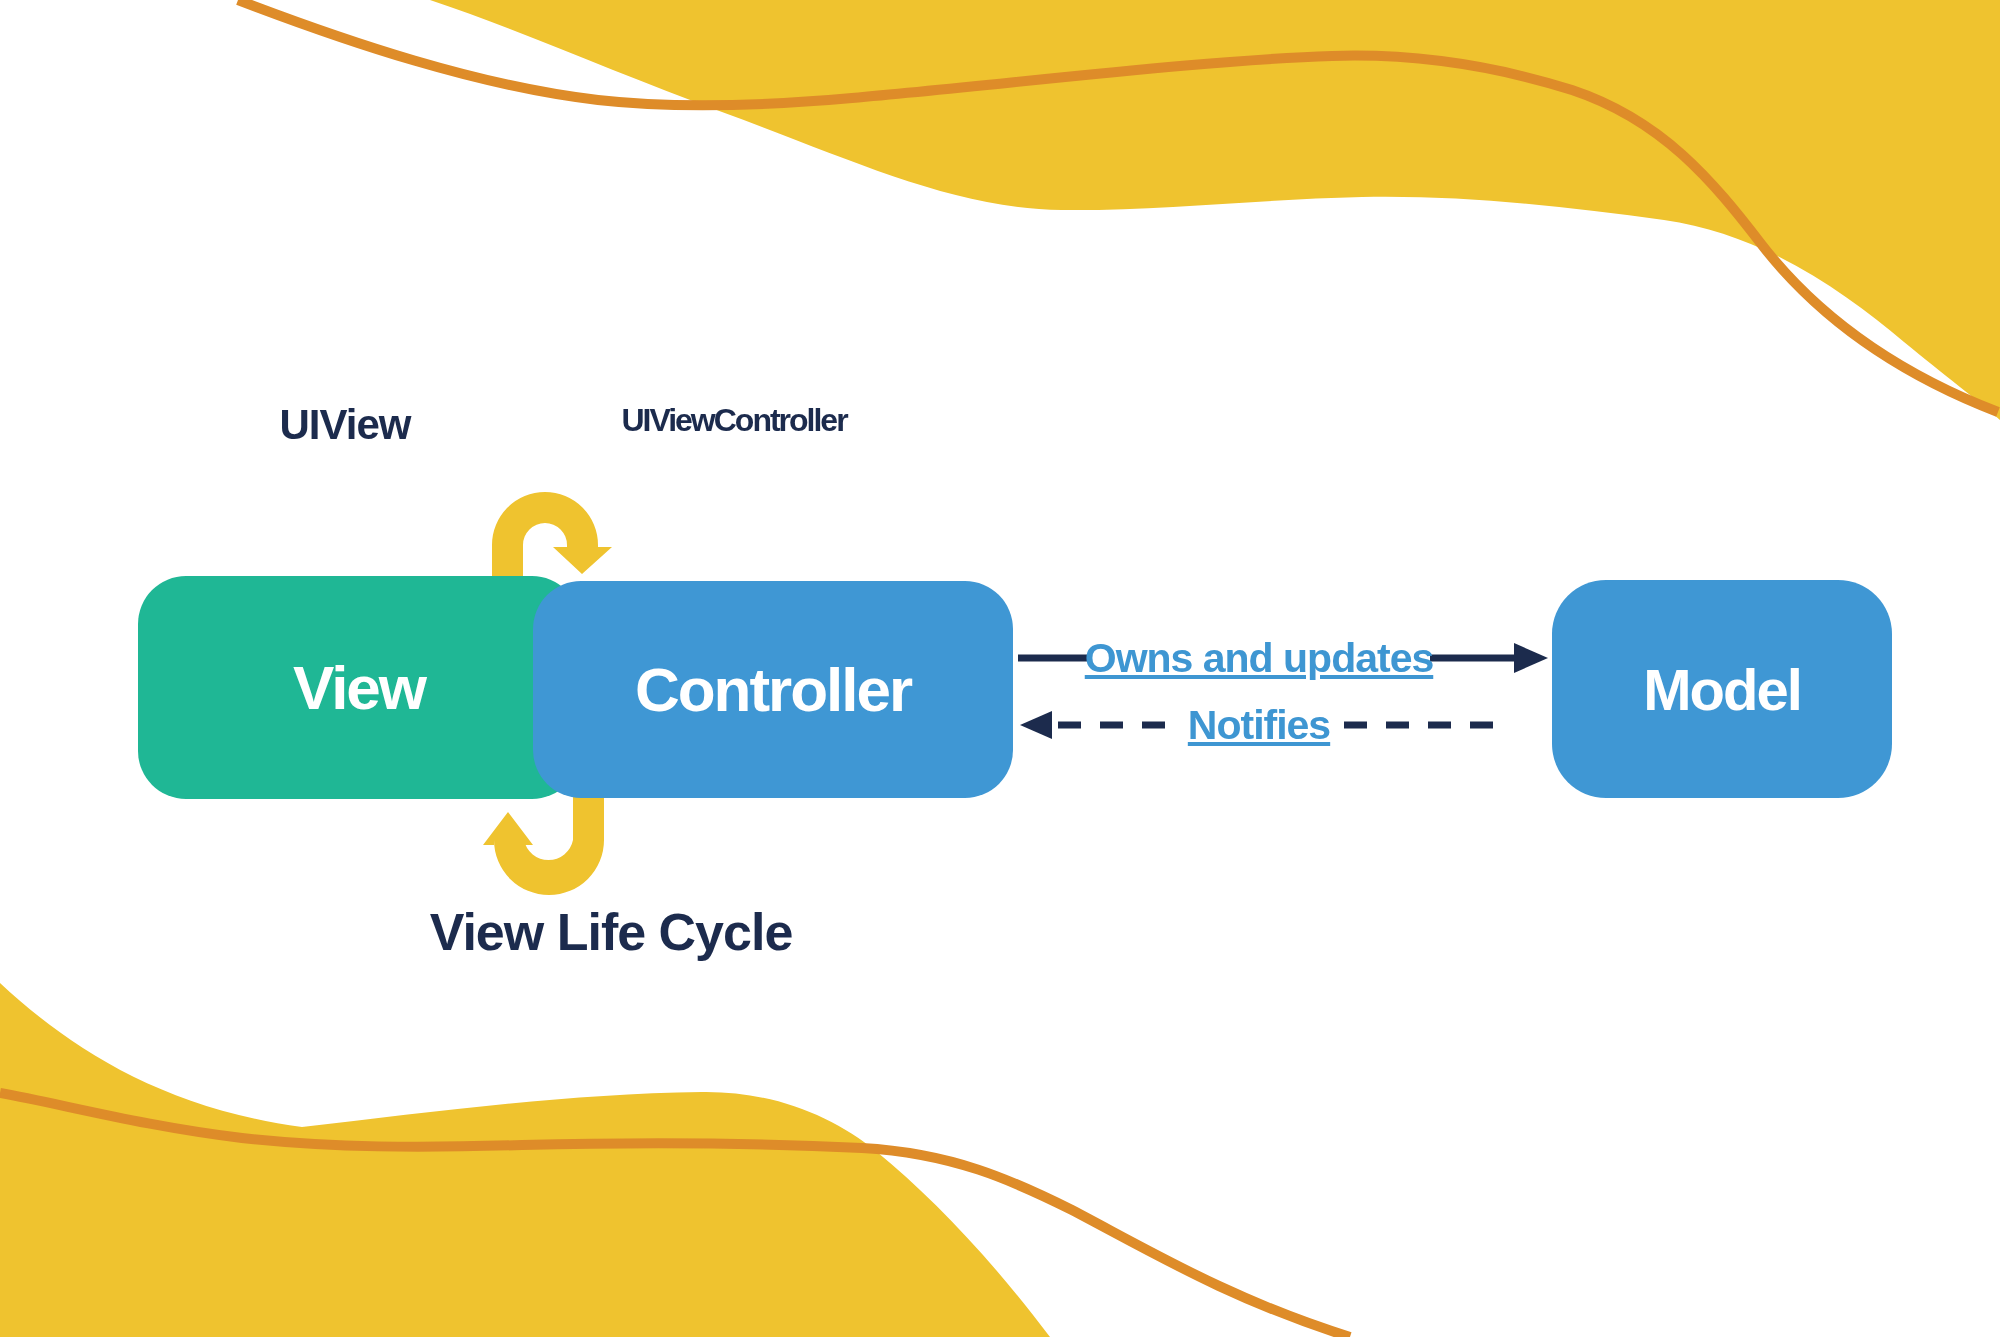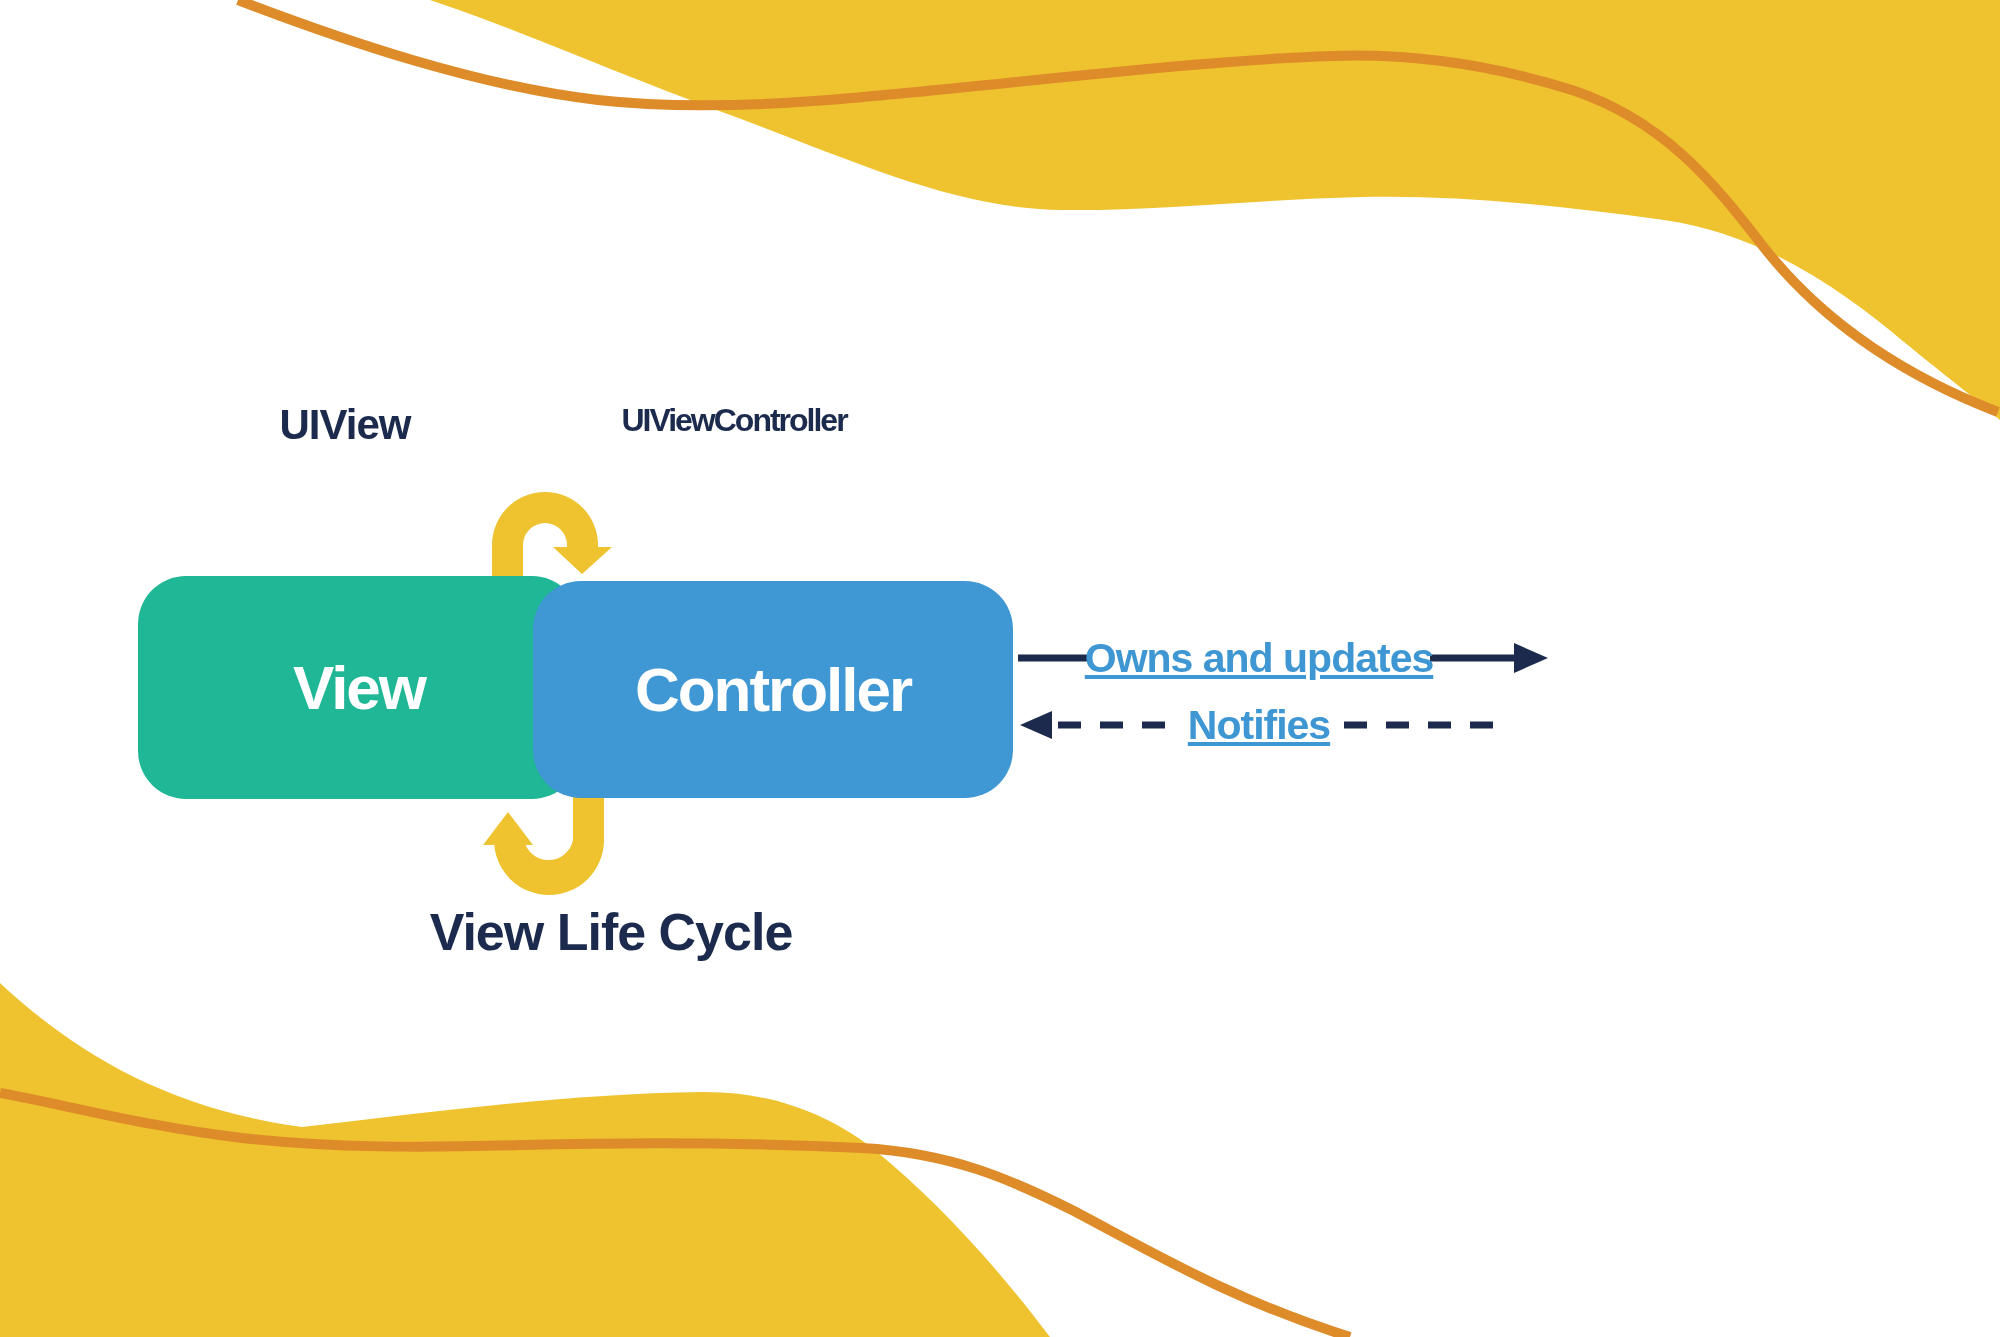--- a/index.html
+++ b/index.html
@@ -62,20 +62,23 @@
     <line x1="1058" y1="725" x2="1180" y2="725" stroke="var(--navy,#1C2B4D)" stroke-width="7" stroke-dasharray="23 19"></line>
     <line x1="1344" y1="725" x2="1496" y2="725" stroke="var(--navy,#1C2B4D)" stroke-width="7" stroke-dasharray="23 19"></line>
   </svg>
 
   <div class="node" id="view-box">
     <span>View</span>
   </div>
   <div class="node" id="controller-box">
     <span>Controller</span>
   </div>
+  <div class="node" id="model-box">
+    <span>Model</span>
+  </div>
 
   <div class="navy-label" id="uiview-label">UIView</div>
   <div class="navy-label" id="uiviewcontroller-label">UIViewController</div>
   <div class="navy-label" id="viewlifecycle-label">View Life Cycle</div>
 
   <div class="rel-label" id="owns-label">Owns and updates</div>
   <div class="rel-label" id="notifies-label">Notifies</div>
 </div>
 
 </body></html>

